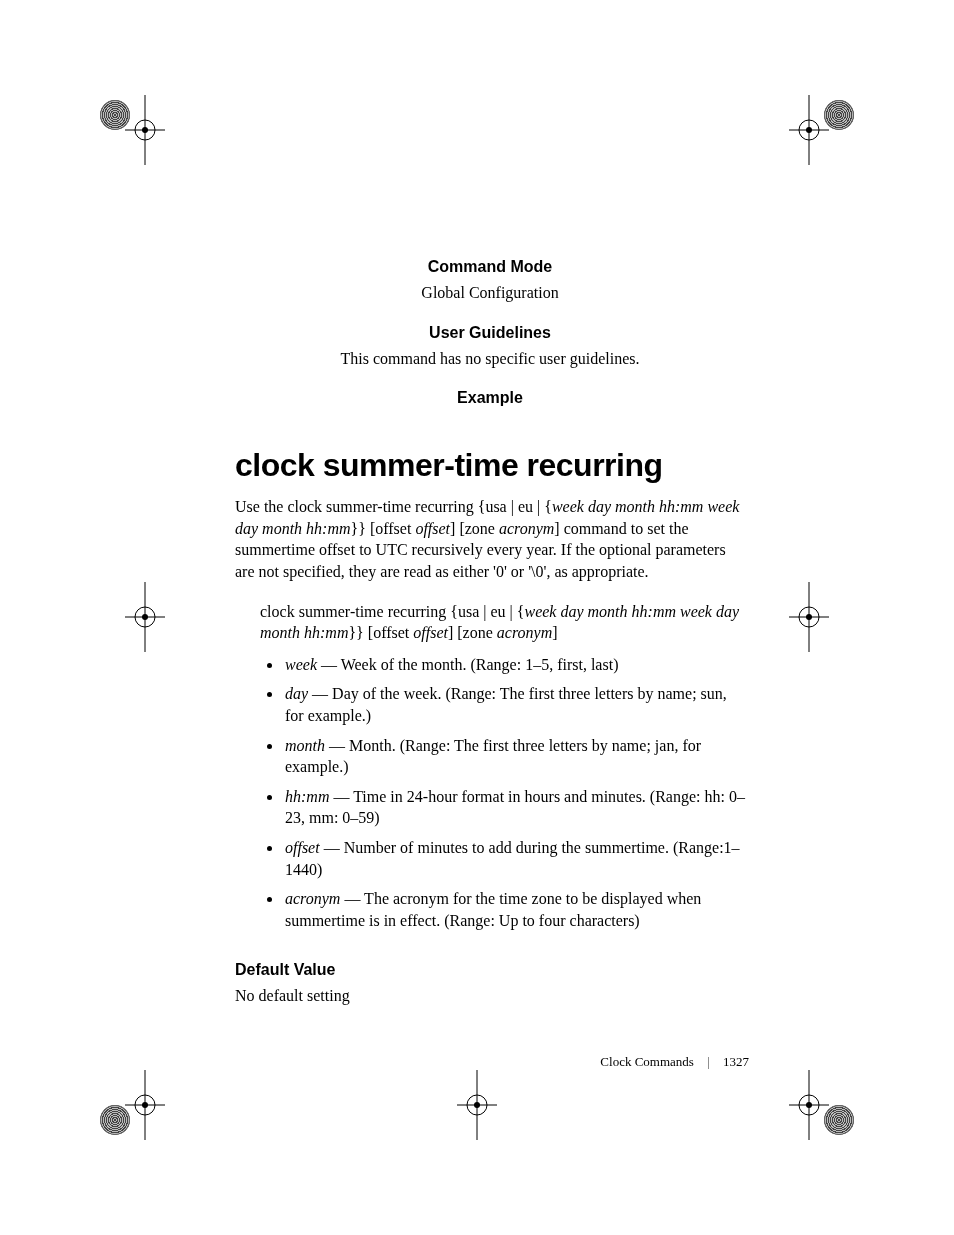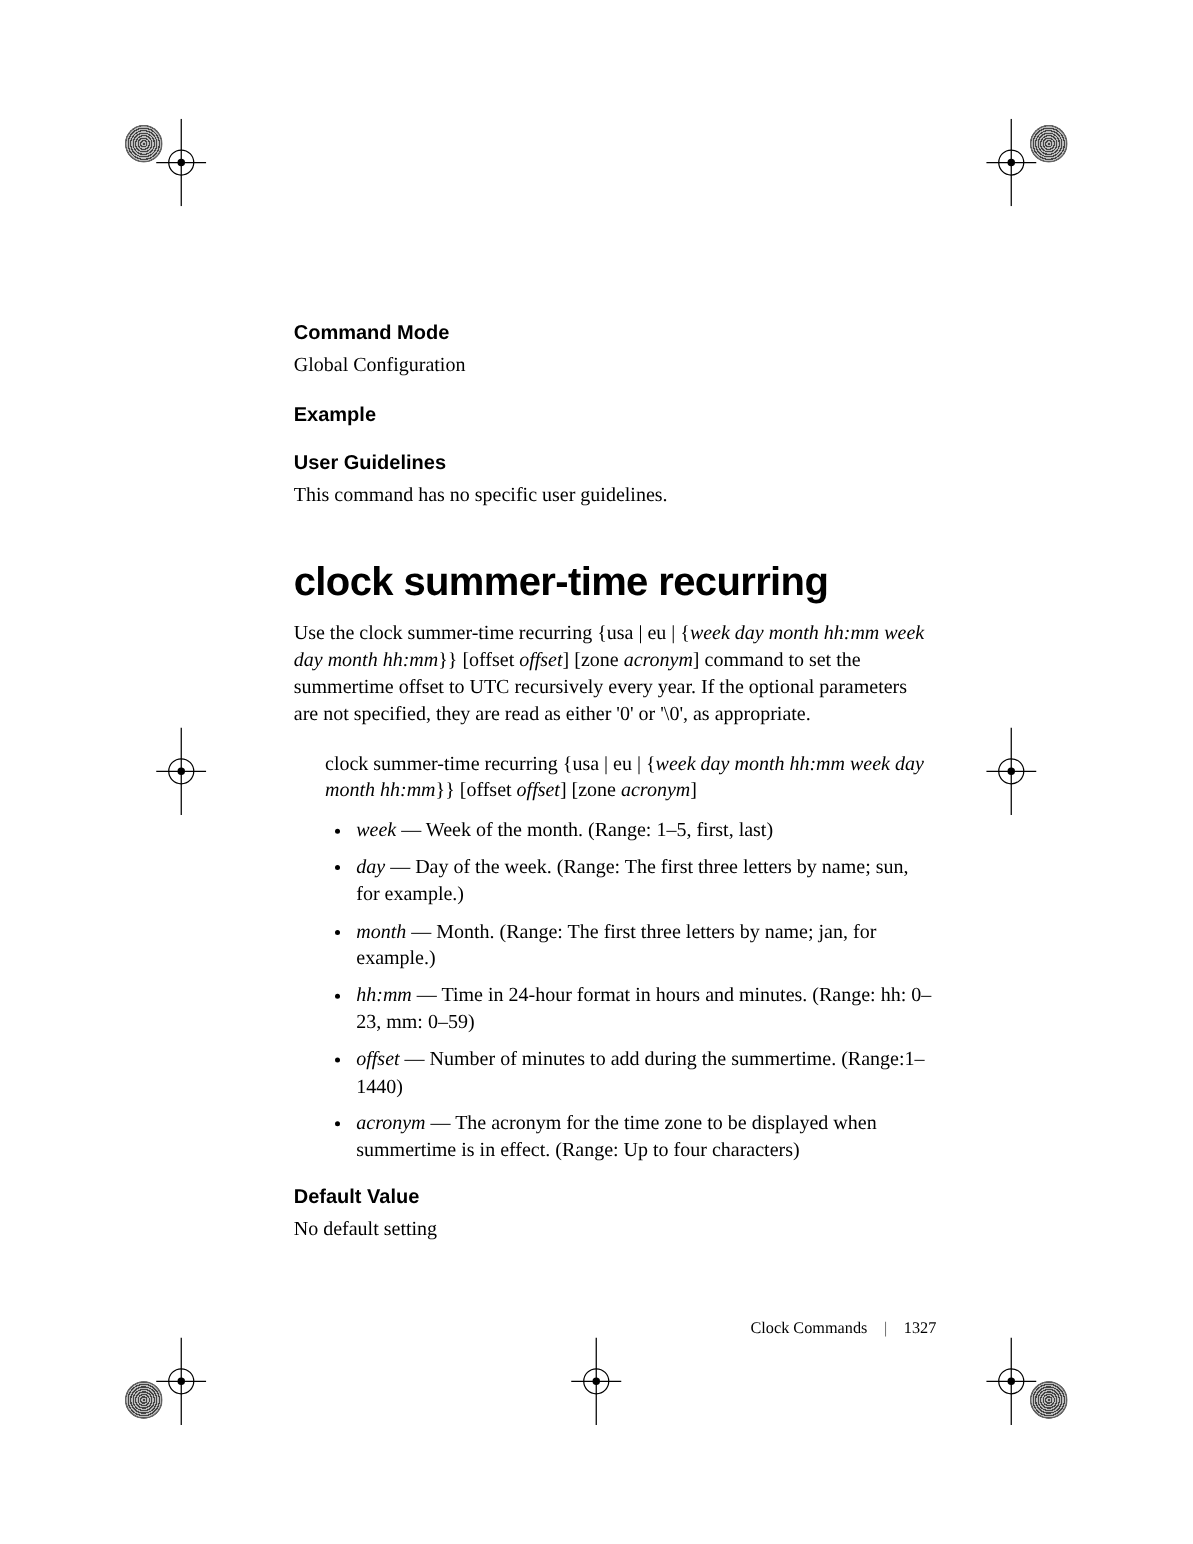--- a/index.html
+++ b/index.html
@@ -30,24 +30,25 @@
     margin: 40px 0 12px 0;
     font-weight: bold;
     letter-spacing: -0.5px;
   }
   p {
     margin: 0 0 18px 0;
     line-height: 1.35;
   }
   .section {
     margin-bottom: 20px;
+    text-align: center;
   }
   ul.params {
     list-style: disc;
-    margin: 10px 0 18px 0;
+    margin: 10px 0 30px 0;
     padding-left: 48px;
   }
   ul.params li {
     margin: 0 0 8px 0;
     line-height: 1.35;
     padding-left: 2px;
   }
   .italic { font-style: italic; }
   .bold { font-weight: normal; }
   .footer {
@@ -94,26 +95,26 @@
 <body>
 
 <div class="page">
 
   <div class="section">
     <div class="heading">Command Mode</div>
     <p>Global Configuration</p>
   </div>
 
   <div class="section">
-    <div class="heading">Example</div>
+    <div class="heading">User Guidelines</div>
+    <p>This command has no specific user guidelines.</p>
   </div>
 
   <div class="section">
-    <div class="heading">User Guidelines</div>
-    <p>This command has no specific user guidelines.</p>
+    <div class="heading">Example</div>
   </div>
 
   <div class="heading h1">clock summer-time recurring</div>
 
   <p>
     <span>Use the </span><span class="bold">clock summer-time recurring {usa | eu | {</span><span class="bold italic">week day month hh:mm week day month hh:mm</span><span class="bold">}} [offset </span><span class="bold italic">offset</span><span class="bold">] [zone </span><span class="bold italic">acronym</span><span class="bold">]</span><span> command to set the summertime offset to UTC recursively every year. If the optional parameters are not specified, they are read as either '0' or '\0', as appropriate.</span>
   </p>
 
 
   <p style="margin-bottom:6px;margin-left:25px;">

